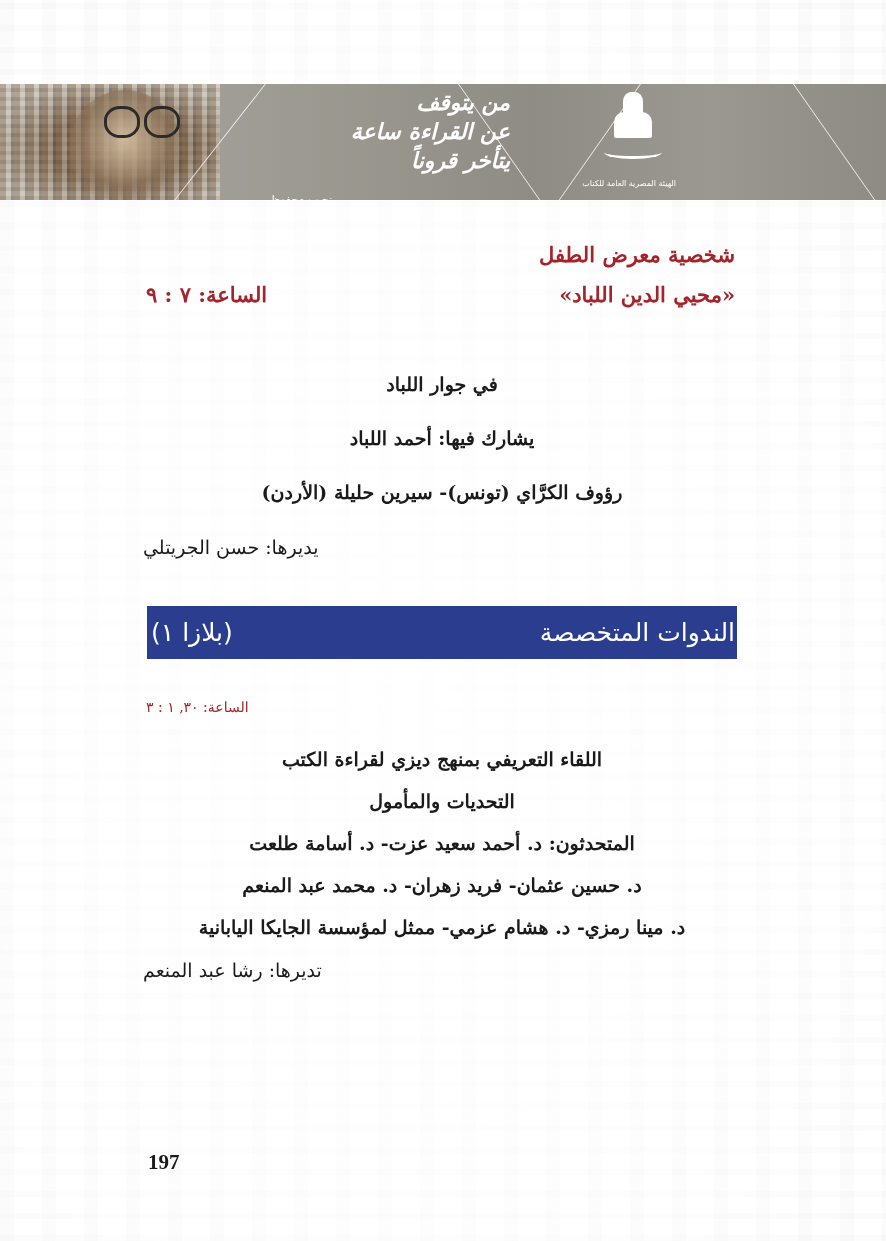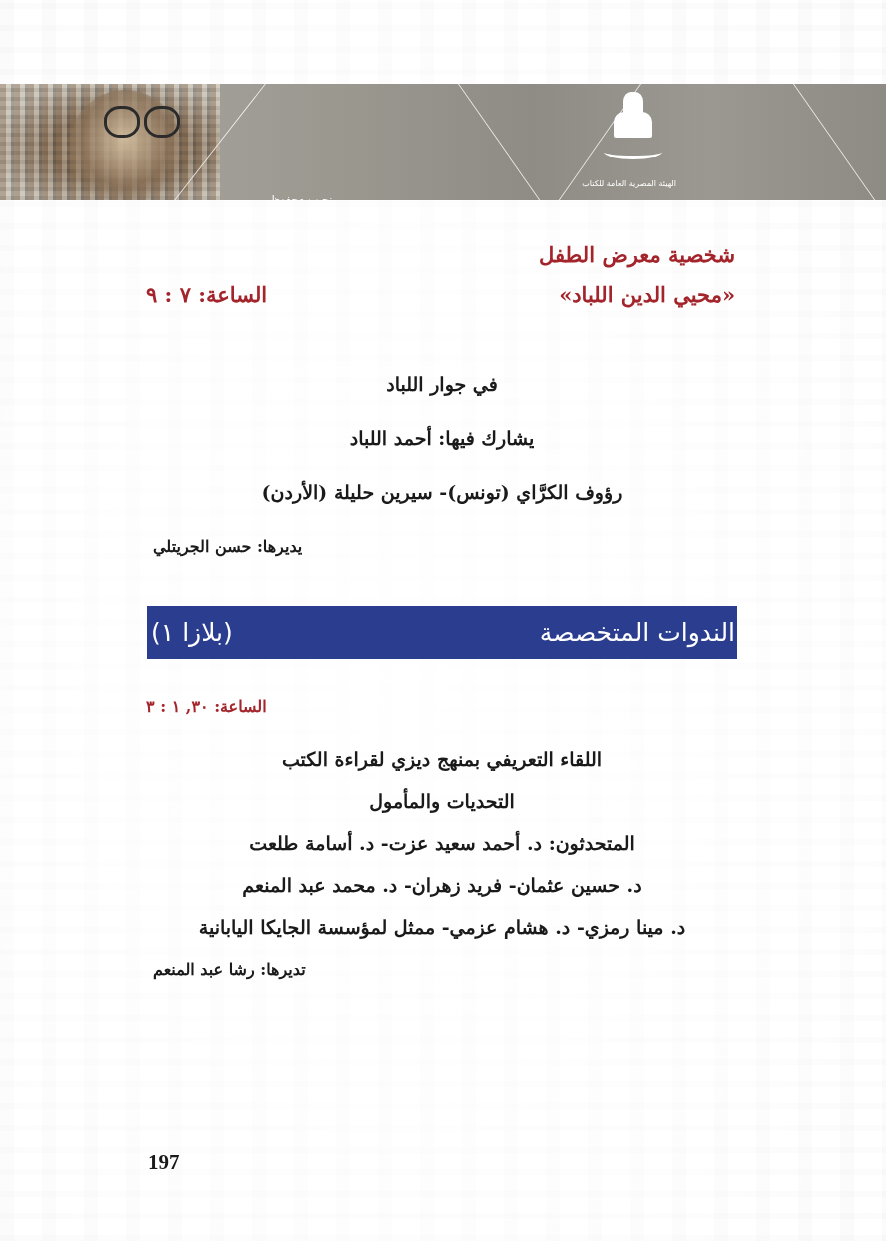--- a/index.html
+++ b/index.html
@@ -80,29 +80,29 @@
   .person-name {
     position: absolute; right: 151px; top: 280px; font-size: 21px; font-weight: bold; line-height: 30px;
   }
   .time-1 {
     position: absolute; left: 146px; top: 280px; font-size: 21px; font-weight: bold; line-height: 30px;
   }
   .center-line {
     position: absolute; left: 147px; width: 590px; text-align: center; font-size: 19px; font-weight: bold; line-height: 30px;
   }
   .left-line {
-    position: absolute; left: 153px; font-size: 16px; font-weight: bold; line-height: 30px;
+    position: absolute; left: 143px; font-size: 19px; font-weight: normal; line-height: 30px;
   }
   .section-bar {
     position: absolute; left: 147px; top: 606px; width: 590px; height: 53px; background: #2a3d8f;
     color: #ffffff; font-family: "DejaVu Sans", "Liberation Sans", sans-serif; font-size: 25px;
     display: flex; align-items: center; justify-content: space-between; box-sizing: border-box; padding: 0 2px 0 4px;
   }
   .time-2 {
-    position: absolute; left: 146px; top: 692px; font-size: 16px; font-weight: bold; line-height: 30px;
+    position: absolute; left: 146px; top: 692px; font-size: 14px; font-weight: normal; line-height: 30px;
   }
   .page-number {
     position: absolute; left: 148px; top: 1150px; font-size: 21px; font-weight: bold; font-family: "Liberation Serif", serif;
   }
 </style>
 </head>
 <body>
 
 <div class="watermark"></div>
 <div class="watermark-fade"></div>
@@ -111,20 +111,25 @@
   <div class="portrait">
     <div class="portrait-face"></div>
     <div class="glasses" style="left:104px;"></div>
     <div class="glasses" style="left:144px;"></div>
   </div>
   <div class="diag" style="left:218px; transform: skewX(-38deg);"></div>
   <div class="diag" style="left:500px; transform: skewX(35deg);"></div>
   <div class="diag" style="left:598px; transform: skewX(-35deg);"></div>
   <div class="diag" style="left:835px; transform: skewX(35deg);"></div>
 
+  <div class="quote">
+    <div>من يتوقف</div>
+    <div>عن القراءة ساعة</div>
+    <div>يتأخر قروناً</div>
+  </div>
   <div class="quote-author">نجيب محفوظ</div>
 
   <div class="gebo-logo">
     <div class="gebo-figure">
       <div class="head"></div>
       <div class="body"></div>
     </div>
     <div class="gebo-book"></div>
     <div class="gebo-text">الهيئة المصرية العامة للكتاب</div>
   </div>

